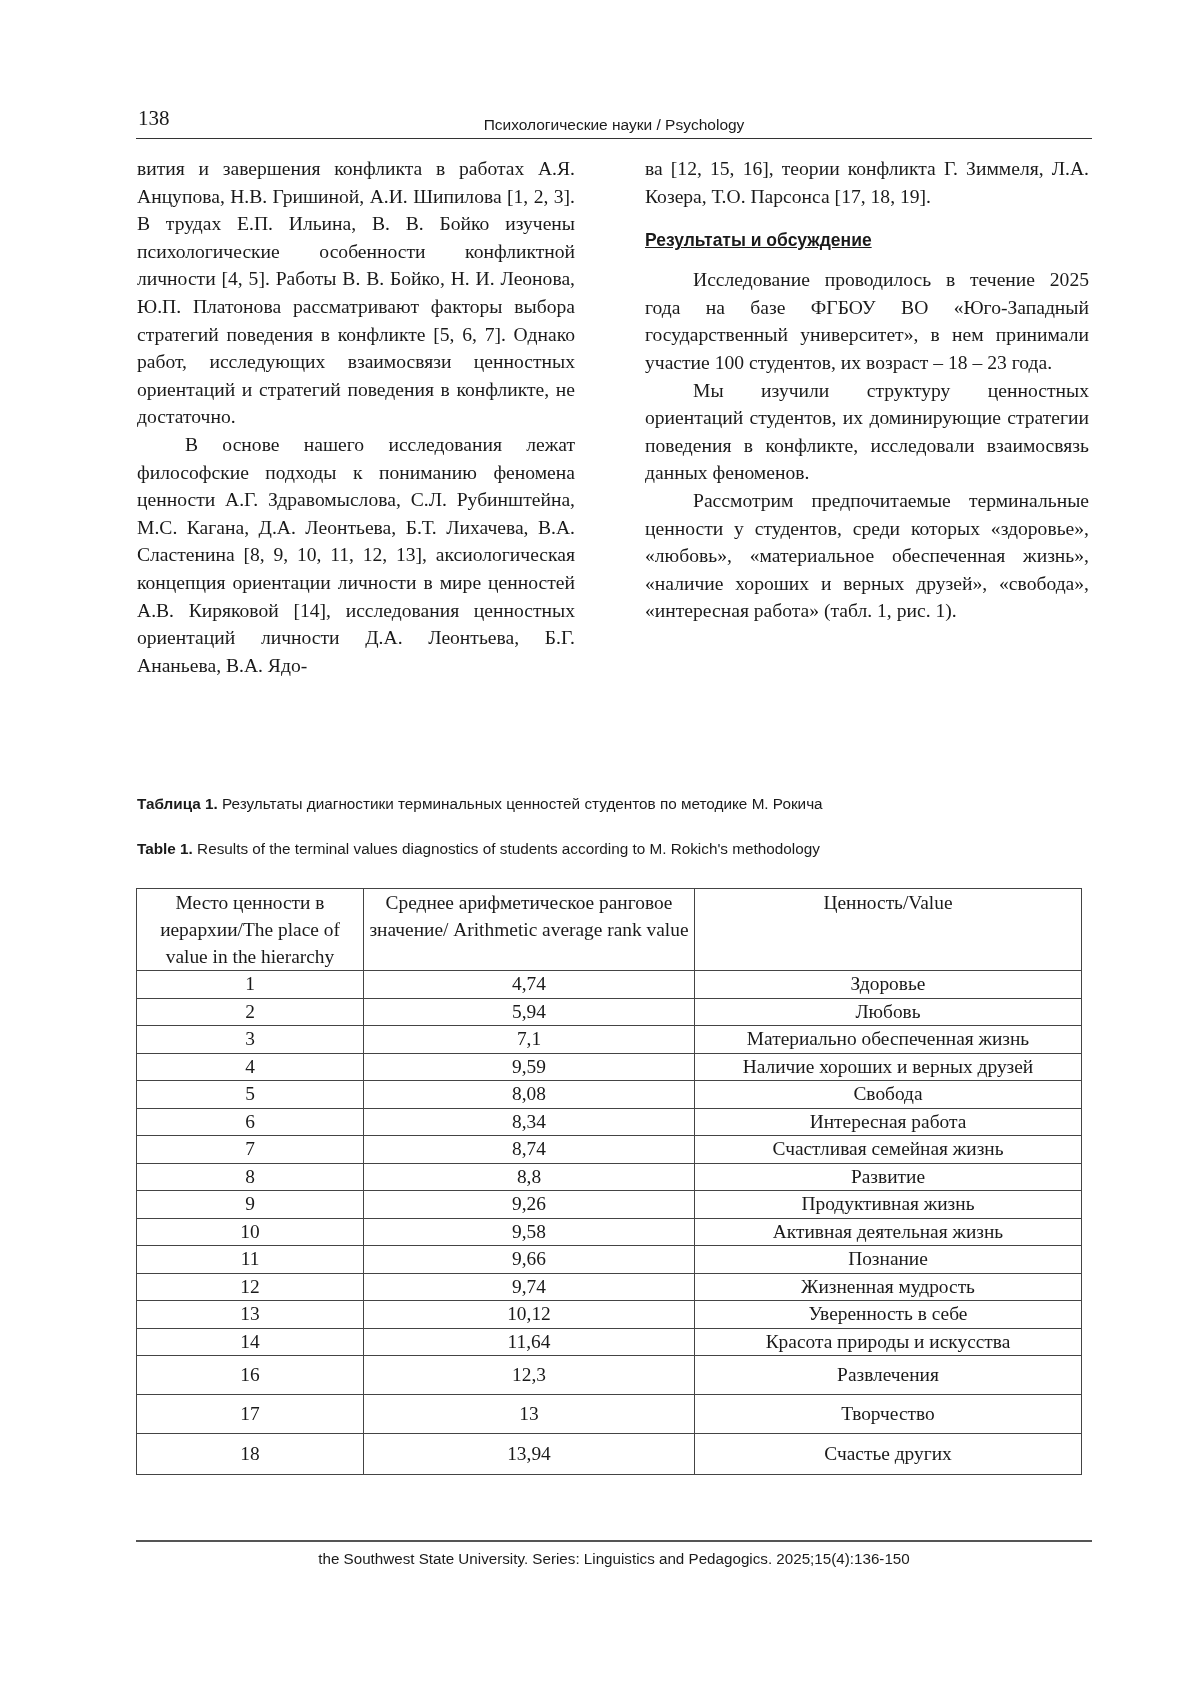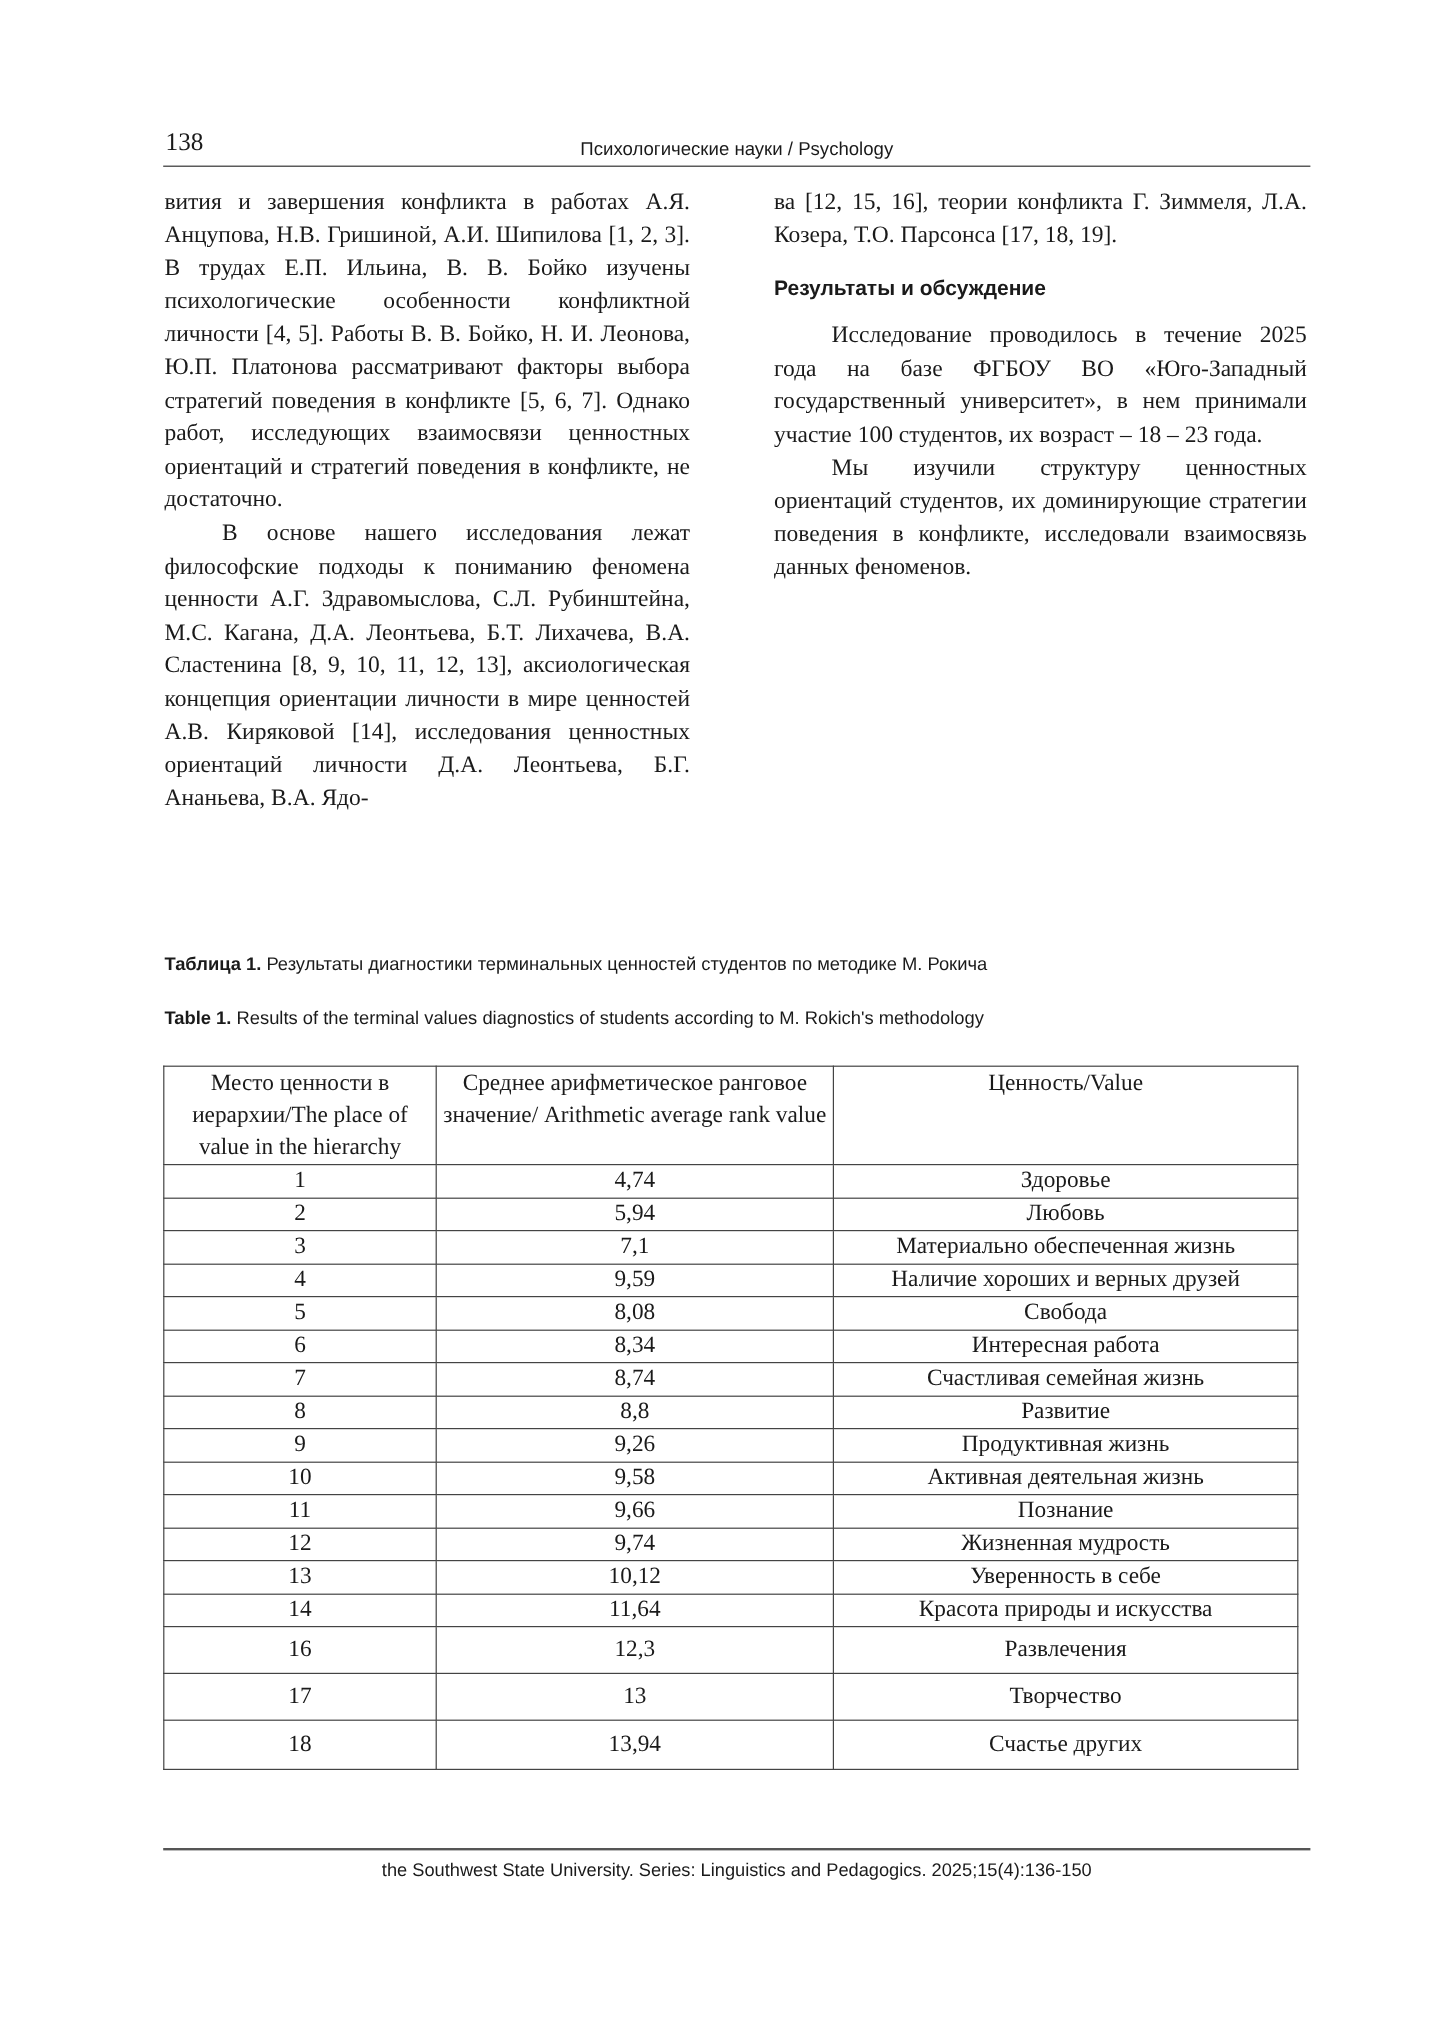--- a/index.html
+++ b/index.html
@@ -9,21 +9,21 @@
 
   .running-header { position: absolute; left: 136px; top: 106px; width: 956px; height: 32px; border-bottom: 1.5px solid #333; }
   .page-number { position: absolute; left: 2px; top: 0; font-size: 21px; }
   .journal-section { position: absolute; left: 0; right: 0; top: 10px; text-align: center; font-size: 15.5px; }
 
   .col { position: absolute; top: 155px; font-size: 19.6px; line-height: 27.6px; text-align: justify; }
   .col-left  { left: 137px; width: 438px; }
   .col-right { left: 645px; width: 444px; }
   .col p { margin: 0; hyphens: manual; }
   .col p.indent { text-indent: 48px; }
-  .section-heading { font-size: 17.5px; font-weight: bold; margin: 18px 0 14px 0; line-height: 24px; }
+  .section-heading { font-size: 17.5px; font-weight: bold; margin: 18px 0 14px 0; line-height: 24px; text-decoration: underline; }
 
   .caption { position: absolute; left: 137px; font-size: 15.3px; }
   .caption b { font-weight: bold; }
   .caption-ru { top: 795px; }
   .caption-en { top: 840px; }
 
   table.results { position: absolute; left: 136px; top: 888px; width: 946px; border-collapse: collapse; font-size: 19.4px; }
   table.results td, table.results th { border: 1.2px solid #444; text-align: center; padding: 0 4px; font-weight: normal; vertical-align: top; line-height: 24px; }
   table.results th { line-height: 27px; }
   table.results td { height: 26.5px; line-height: 26px; vertical-align: middle; }
@@ -45,20 +45,21 @@
 <div class="col col-left serif">
   <p>вития и завершения конфликта в работах А.Я. Анцупова, Н.В. Гришиной, А.И. Шипилова [1, 2, 3]. В трудах Е.П. Ильина, В. В. Бойко изучены психологические особенности конфликтной личности [4, 5]. Работы В. В. Бойко, Н. И. Леонова, Ю.П. Платонова рассматривают факторы выбора стратегий поведения в конфликте [5, 6, 7]. Однако работ, исследующих взаимосвязи ценностных ориентаций и стратегий поведения в конфликте, не достаточно.</p>
   <p class="indent">В основе нашего исследования лежат философские подходы к пониманию феномена ценности А.Г. Здравомыслова, С.Л. Рубинштейна, М.С. Кагана, Д.А. Леонтьева, Б.Т. Лихачева, В.А. Сластенина [8, 9, 10, 11, 12, 13], аксиологическая концепция ориентации личности в мире ценностей А.В. Киряковой [14], исследования ценностных ориентаций личности Д.А. Леонтьева, Б.Г. Ананьева, В.А. Ядо-</p>
 </div>
 
 <div class="col col-right serif">
   <p>ва [12, 15, 16], теории конфликта Г. Зиммеля, Л.А. Козера, Т.О. Парсонса [17, 18, 19].</p>
   <div class="section-heading sans">Результаты и обсуждение</div>
   <p class="indent">Исследование проводилось в течение 2025 года на базе ФГБОУ ВО «Юго-Западный государственный университет», в нем принимали участие 100 студентов, их возраст – 18 – 23 года.</p>
   <p class="indent">Мы изучили структуру ценностных ориентаций студентов, их доминирующие стратегии поведения в конфликте, исследовали взаимосвязь данных феноменов.</p>
+  <p class="indent">Рассмотрим предпочитаемые терминальные ценности у студентов, среди которых «здоровье», «любовь», «материальное обеспеченная жизнь», «наличие хороших и верных друзей», «свобода», «интересная работа» (табл. 1, рис. 1).</p>
 </div>
 
 <div class="caption caption-ru sans"><b>Таблица 1.</b><span> Результаты диагностики терминальных ценностей студентов по методике М. Рокича</span></div>
 <div class="caption caption-en sans"><b>Table 1.</b><span> Results of the terminal values diagnostics of students according to M. Rokich's methodology</span></div>
 
 <table class="results serif">
   <thead>
     <tr>
       <th class="c1">Место ценности в иерархии/The place of value in the hierarchy</th>
       <th class="c2">Среднее арифметическое ранговое значение/ Arithmetic average rank value</th>

